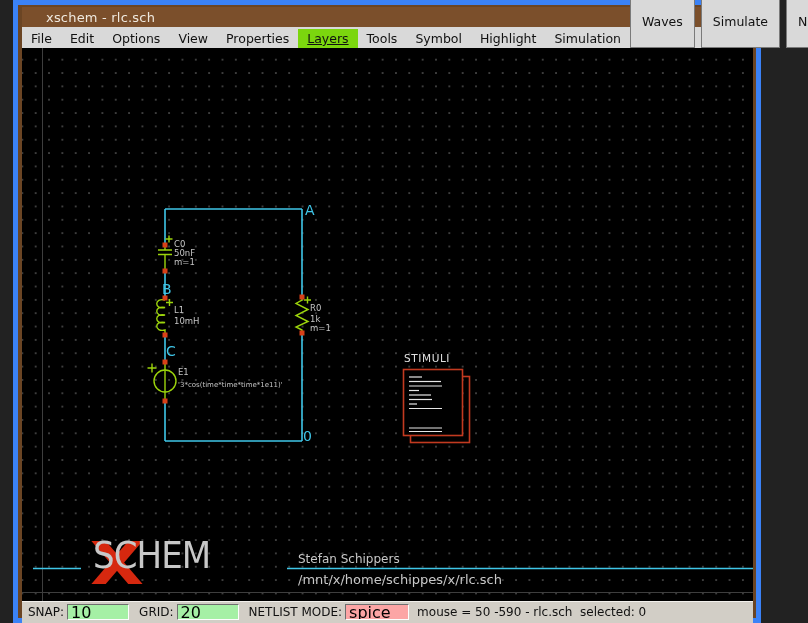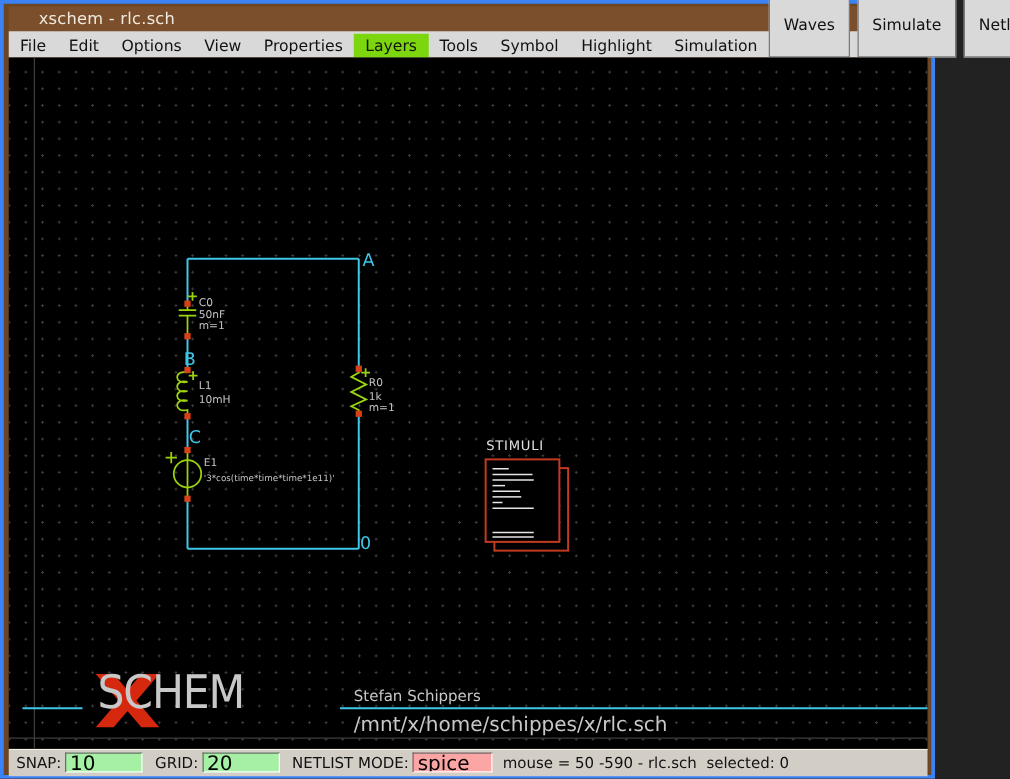--- a/index.html
+++ b/index.html
@@ -1,22 +1,23 @@
 <!DOCTYPE html>
 <html style="--titlebar: #7b4f2b; --frame: #6b4524; --menubar-bg: #d9d9d9; --menu-active: #7bd60e; --canvas-bg: #000000; --statusbar-bg: #d2cec6; --entry-green: #a5f0a5; --wire: #3fc6e8; --symbol: #9cd40c; --pin: #d84018; --doc-red: #c23a20; --logo-red: #d6280f; --text-gray: #c4c4c4;"><head>
 <meta charset="utf-8">
 <style>
   * { box-sizing: border-box; margin: 0; padding: 0; }
   html,body { width:808px; height:623px; background:#222; font-family:"DejaVu Sans", sans-serif; }
 
   .window {
     width:748px; height:623px;
     background: var(--frame, #6b4524);
-    border:3px solid #3b82f6;
+    border:5px solid #3b82f6;
     position:relative;
+    margin-left:13px;
   }
 
   
   .titlebar {
     height:20px; margin:2px 3px 0 4px;
     background: var(--titlebar, #7b4f2b);
     display:flex; align-items:center;
     color:#efe9df; font-size:13px;
   }
   .titlebar .title { margin-left:24px; letter-spacing:0.2px; }
@@ -33,21 +34,21 @@
 
   .body-col { margin:0 3px 4px 4px; }
 
   
   .menubar {
     height:21px; background: var(--menubar-bg, #d9d9d9);
     display:flex; align-items:flex-end;
     font-size:12.5px; color:#111;
   }
   .menu-item { padding:2px 9px; }
-  .menu-item.active { background: var(--menu-active, #7bd60e); }
+  .menu-item.active { background: var(--menu-active, #7bd60e); text-decoration: underline; }
   .menu-spacer { flex:1; }
   .menu-btn {
     border:1px solid #7a7a7a; background:var(--menubar-bg,#d9d9d9);
     padding:18px 11px; margin-right:6px; font-size:12.5px;
   }
 
   
   .canvas {
     position:relative; height:553px; overflow:hidden;
     background-color: var(--canvas-bg, #000);
@@ -70,21 +71,21 @@
   .stimline { stroke:#e6e6e6; stroke-width:1.2; }
   .stimtext { fill:#e0e0e0; font-family:"DejaVu Sans",sans-serif; font-size:10.5px; letter-spacing:0.6px; }
 
   .logo { position:absolute; left:69px; top:493px; display:flex; align-items:center; }
   .logo-schem {
     color:#c8c8c8; font-size:37px; line-height:0.82;
     letter-spacing:-1px; transform:scaleX(0.92); transform-origin:left bottom;
     margin-left:2px; margin-bottom:1px;
   }
   .author { position:absolute; left:276px; top:504px; color:#c8c8c8; font-size:12px; }
-  .filepath { position:absolute; left:276px; top:524px; color:#c8c8c8; font-size:16px; }
+  .filepath { position:absolute; left:276px; top:524px; color:#c8c8c8; font-size:13px; }
 
   
   .statusbar {
     height:22px; background: var(--statusbar-bg, #d2cec6);
     box-shadow: inset 0 1px 0 #f2f0ec;
     display:flex; align-items:center;
     font-size:12px; color:#111;
   }
   .sb-label { margin-left:6px; }
   .entry {

